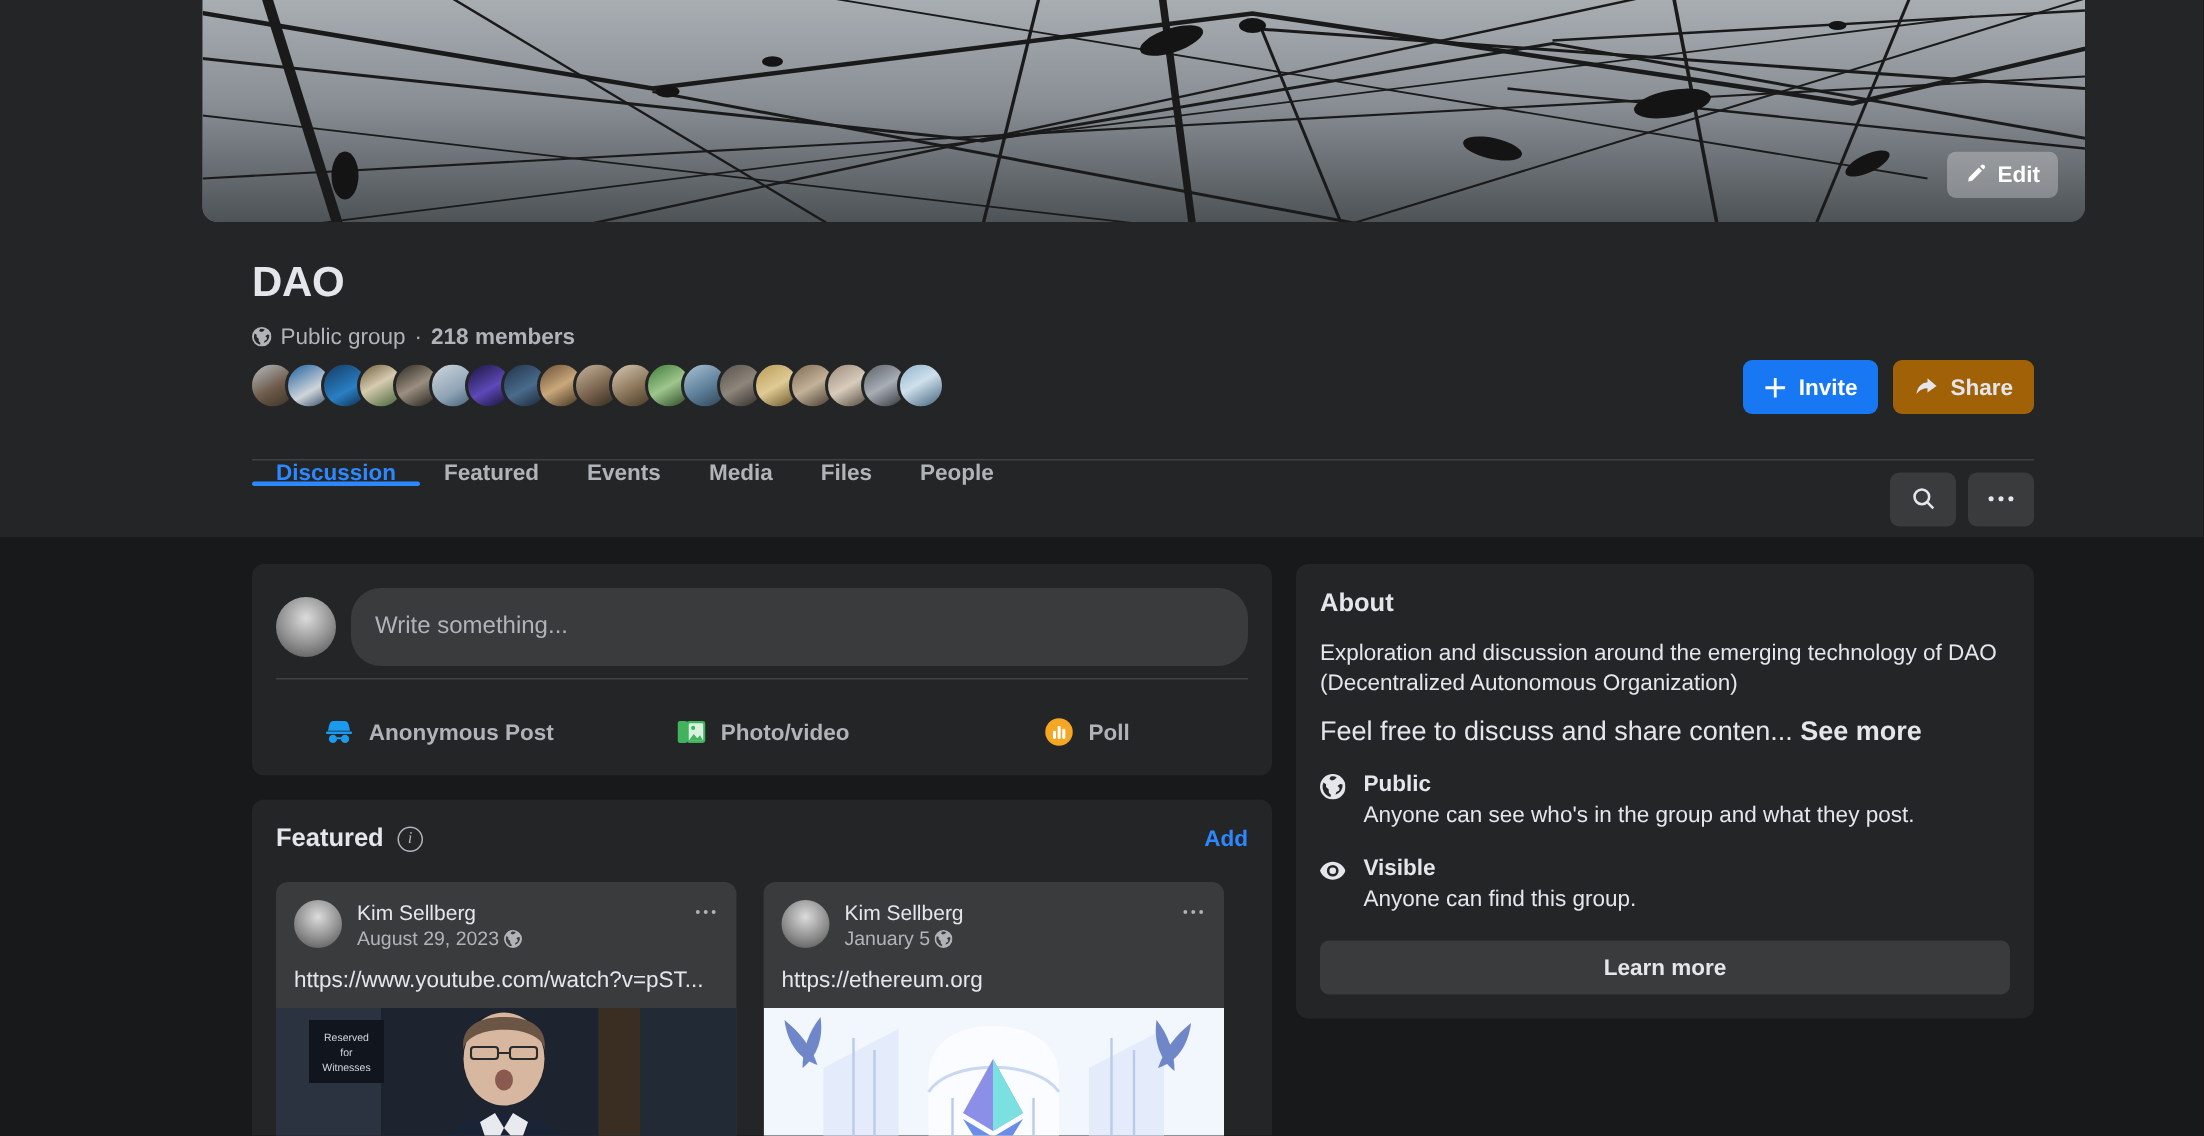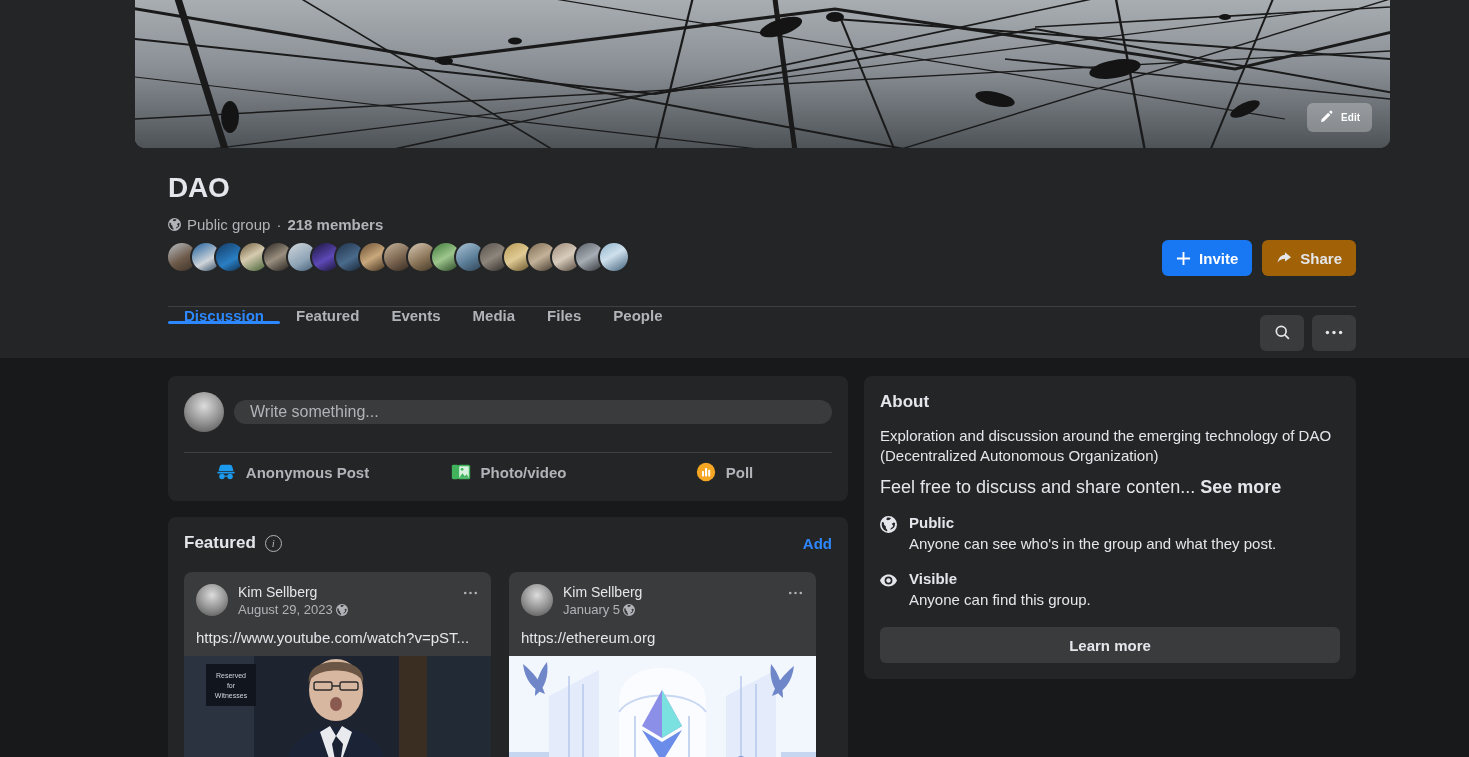--- a/index.html
+++ b/index.html
@@ -22,21 +22,21 @@
     position: absolute; left: 135px; top: -1px; width: 1255px; height: 149px;
     border-radius: 0 0 10px 10px; overflow: hidden;
     background: linear-gradient(170deg,#9ea3a8 0%,#7d8288 35%,#6e7479 60%,#585d62 100%);
   }
   .cover svg { position: absolute; inset: 0; width: 100%; height: 100%; }
   .edit-btn {
     position: absolute; right: 18px; bottom: 16px;
     display: flex; align-items: center; gap: 7px;
     background: rgba(255,255,255,0.28);
     border-radius: 6px; padding: 7px 12px;
-    color: #fff; font-size: 10px; font-weight: bold;
+    color: #fff; font-size: 15px; font-weight: bold;
     cursor: pointer; backdrop-filter: blur(2px);
   }
   .edit-btn svg { position: static; width: 15px; height: 15px; }
 
   
   .title-block { position: absolute; left: 168px; top: 172px; }
   .group-name { font-size: 28px; font-weight: bold; color: #e4e6eb; letter-spacing: -0.2px; }
   .group-meta {
     display: flex; align-items: center; gap: 6px;
     margin-top: 12px; font-size: 15px; color: #b0b3b8;
@@ -97,27 +97,27 @@
   .card { background: #242526; border-radius: 8px; }
 
   
   .composer { padding: 16px 16px 0 16px; }
   .composer-top { display: flex; align-items: center; gap: 10px; }
   .composer-avatar {
     width: 40px; height: 40px; border-radius: 50%; flex: none;
     background: radial-gradient(circle at 50% 35%, #dcdcdc 0%, #8f8f8f 55%, #4a4a4a 100%);
   }
   .composer-input {
-    flex: 1; height: 24px; border-radius: 20px; background: #3a3b3c;
+    flex: 1; height: 52px; border-radius: 20px; background: #3a3b3c;
     display: flex; align-items: center; padding: 0 16px;
     font-size: 16px; color: #b0b3b8; cursor: text;
   }
   .composer-actions {
-    display: flex; margin-top: 20px; border-top: 1px solid #3e4042;
-    padding: 0 0 10px 0;
+    display: flex; margin-top: 8px; border-top: 1px solid #3e4042;
+    padding: 16px 0 10px 0;
   }
   .composer-action {
     flex: 1; display: flex; align-items: center; justify-content: center;
     gap: 9px; padding: 8px 0; border-radius: 6px;
     font-size: 15px; font-weight: bold; color: #b0b3b8; cursor: pointer;
   }
 
   
   .featured { margin-top: 16px; padding: 16px 16px 0 16px; overflow: hidden; }
   .featured-head { display: flex; align-items: center; justify-content: space-between; }

